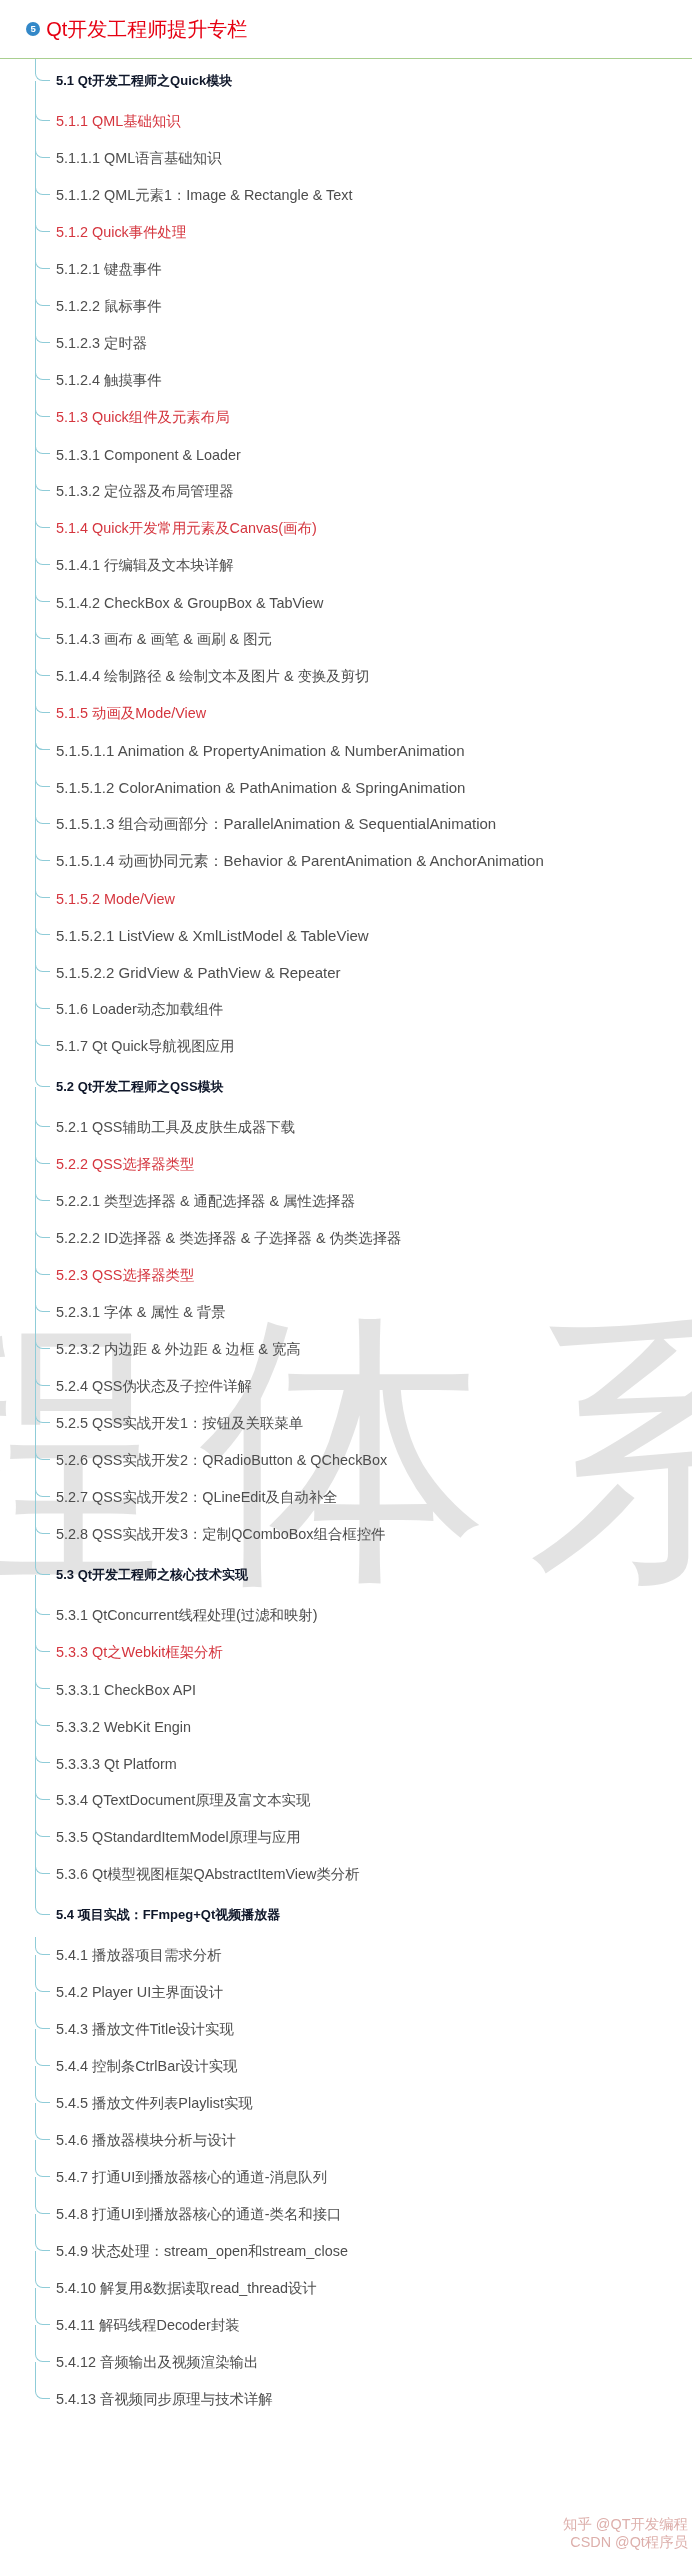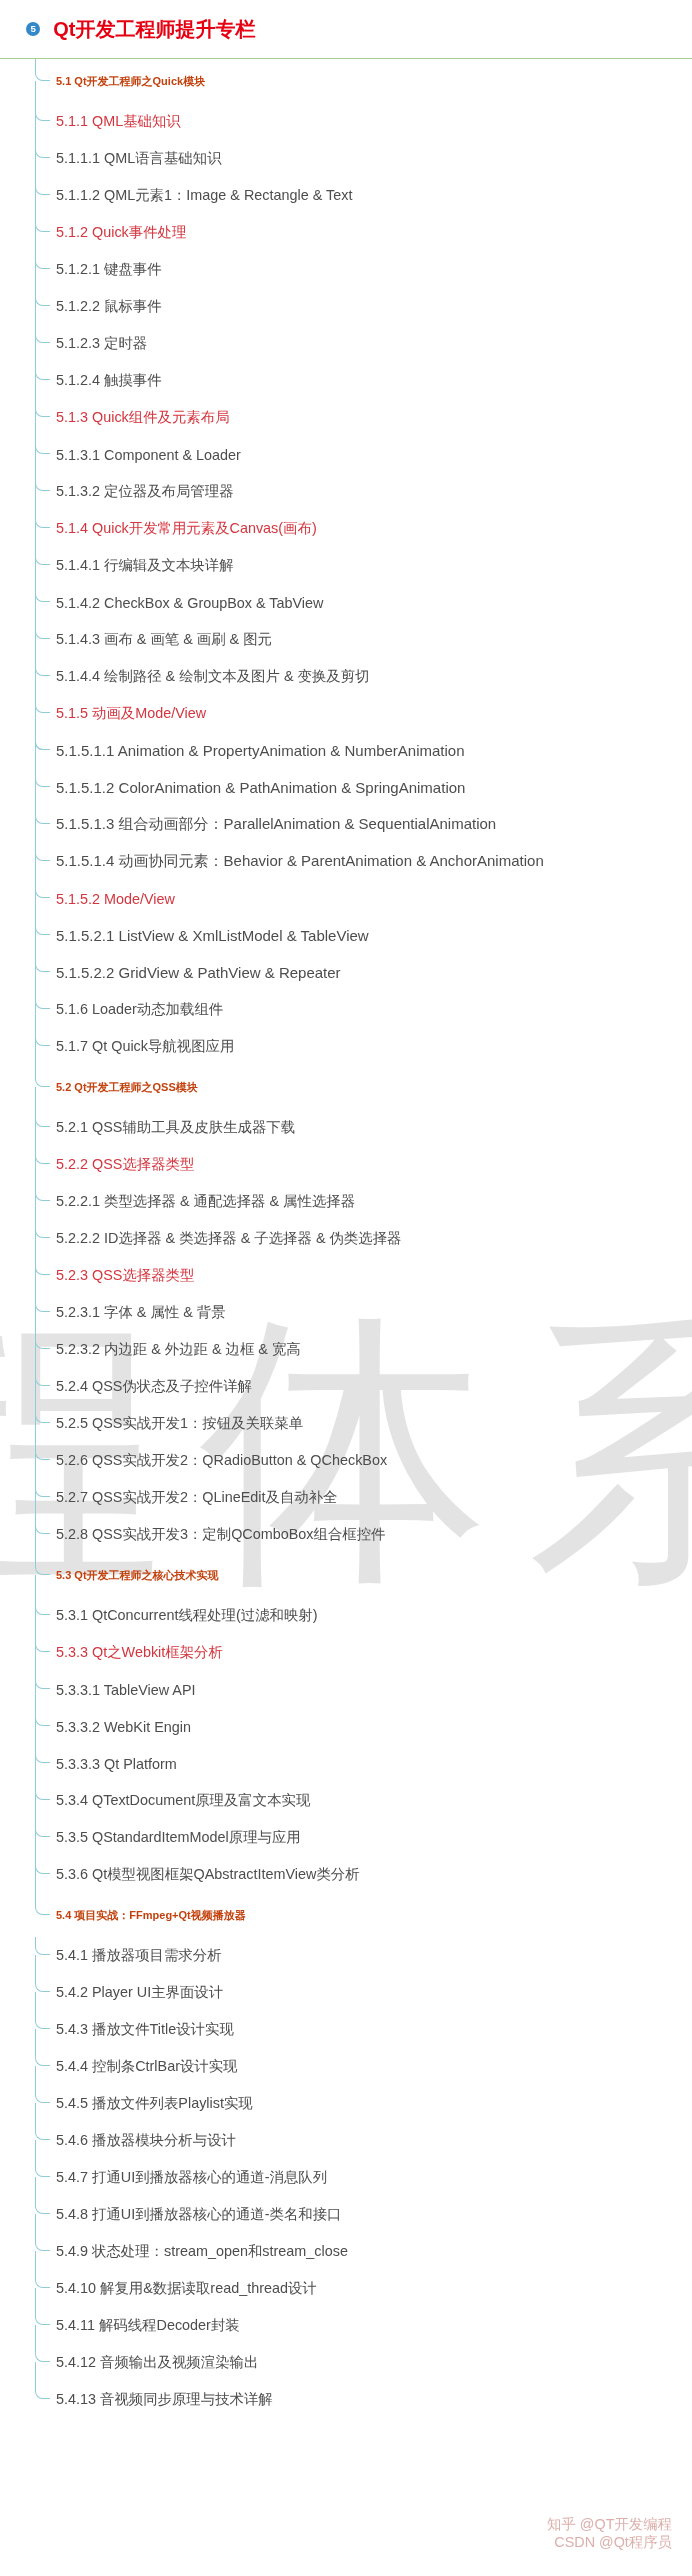--- a/index.html
+++ b/index.html
@@ -14,34 +14,34 @@
   .root-row{
     height:59px;display:flex;align-items:center;padding-left:26px;
     border-bottom:1.9px solid #a9cf90;box-sizing:border-box;
   }
   .badge{
     width:14.4px;height:14.4px;border-radius:50%;background:#3388c8;color:#fff;
     font-size:9.6px;font-weight:bold;display:flex;align-items:center;justify-content:center;
     margin-right:5.8px;flex:0 0 auto;
   }
   .root-title{
-    margin:7px;font-size:20px;font-weight:bold;color:#e60012;white-space:nowrap;
+    margin:0;font-size:20px;font-weight:normal;color:#e60012;white-space:nowrap;
   }
 
   
   ul{list-style:none;margin:0;padding:0;}
   .tree{margin-left:56px;position:relative;}
   .branch{}
   li.node{position:relative;}
   .row{
     display:flex;align-items:center;height:37px;white-space:nowrap;
     font-size:14.4px;color:#4d4d4d;cursor:default;
   }
   .row.parent{color:#d5353e;}
-  .row.section{height:44px;font-size:11px;font-weight:bold;color:#c2410c;}
+  .row.section{height:44px;font-size:13px;font-weight:bold;color:#0f172a;}
   li.depth4 > .row{font-size:15px;}
 
   
   li.node::before{
     content:'';position:absolute;left:-21px;top:0;width:15.4px;
     border-left:1.9px solid #8fccd8;border-bottom:1.9px solid #8fccd8;
     border-bottom-left-radius:7.7px;box-sizing:border-box;
   }
   .branch > li.node::before{height:18px;}
   .tree  > li.node::before{height:22px;}
@@ -53,21 +53,21 @@
   .tree  > li.node:not(:last-child)::after{top:22px;height:calc(100% - 22px);}
 
   
   .wm-large{
     position:absolute;top:1259px;left:-452px;z-index:-1;
     font-family:"DejaVu Serif","Liberation Serif",serif;
     font-size:288px;letter-spacing:38px;white-space:nowrap;
     color:#bdbdbd;opacity:0.42;pointer-events:none;
   }
   .wm-corner{
-    position:absolute;right:20px;bottom:25px;text-align:right;
+    position:absolute;right:4px;bottom:25px;text-align:right;
     color:#ddafab;font-size:14.4px;line-height:18px;white-space:nowrap;
   }
 </style>
 </head>
 <body>
 
 <div class="page">
 
   <div class="root-row">
     <span class="badge">5</span>
@@ -222,21 +222,21 @@
       <li class="node depth1">
         <div class="row section">5.3 Qt开发工程师之核心技术实现</div>
         <ul class="branch">
           <li class="node depth2">
             <div class="row leaf">5.3.1 QtConcurrent线程处理(过滤和映射)</div>
           </li>
           <li class="node depth2">
             <div class="row parent">5.3.3 Qt之Webkit框架分析</div>
             <ul class="branch">
               <li class="node depth3">
-                <div class="row leaf">5.3.3.1 TableView API</div>
+                <div class="row leaf">5.3.3.1 CheckBox API</div>
               </li>
               <li class="node depth3">
                 <div class="row leaf">5.3.3.2 WebKit Engin</div>
               </li>
               <li class="node depth3">
                 <div class="row leaf">5.3.3.3 Qt Platform</div>
               </li>
             </ul>
           </li>
           <li class="node depth2">

